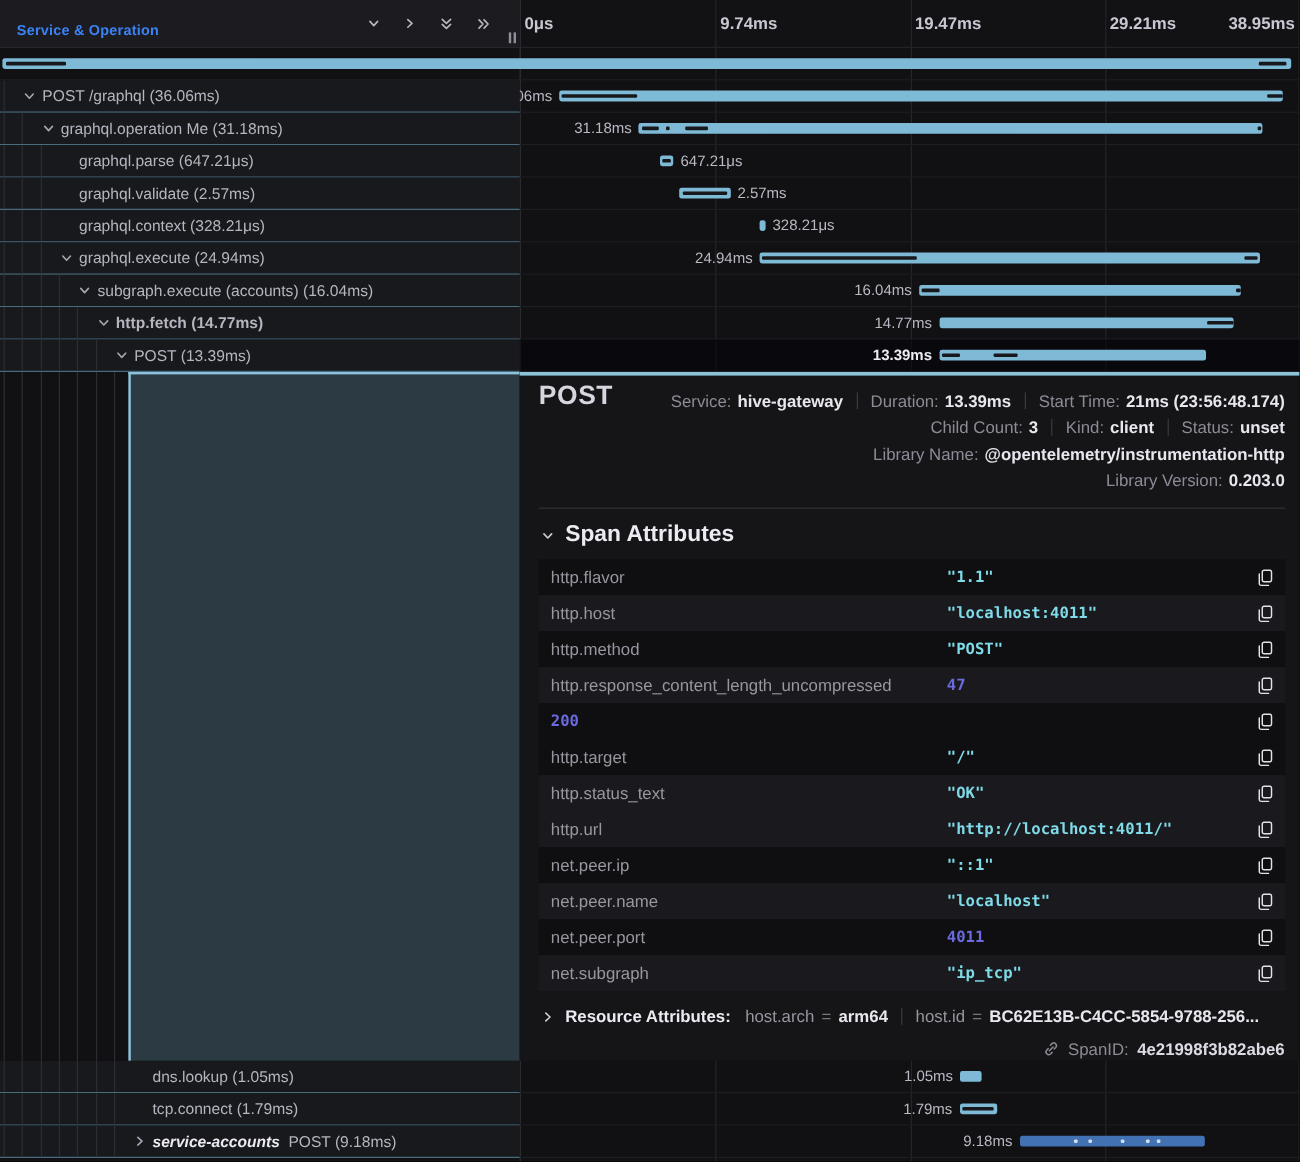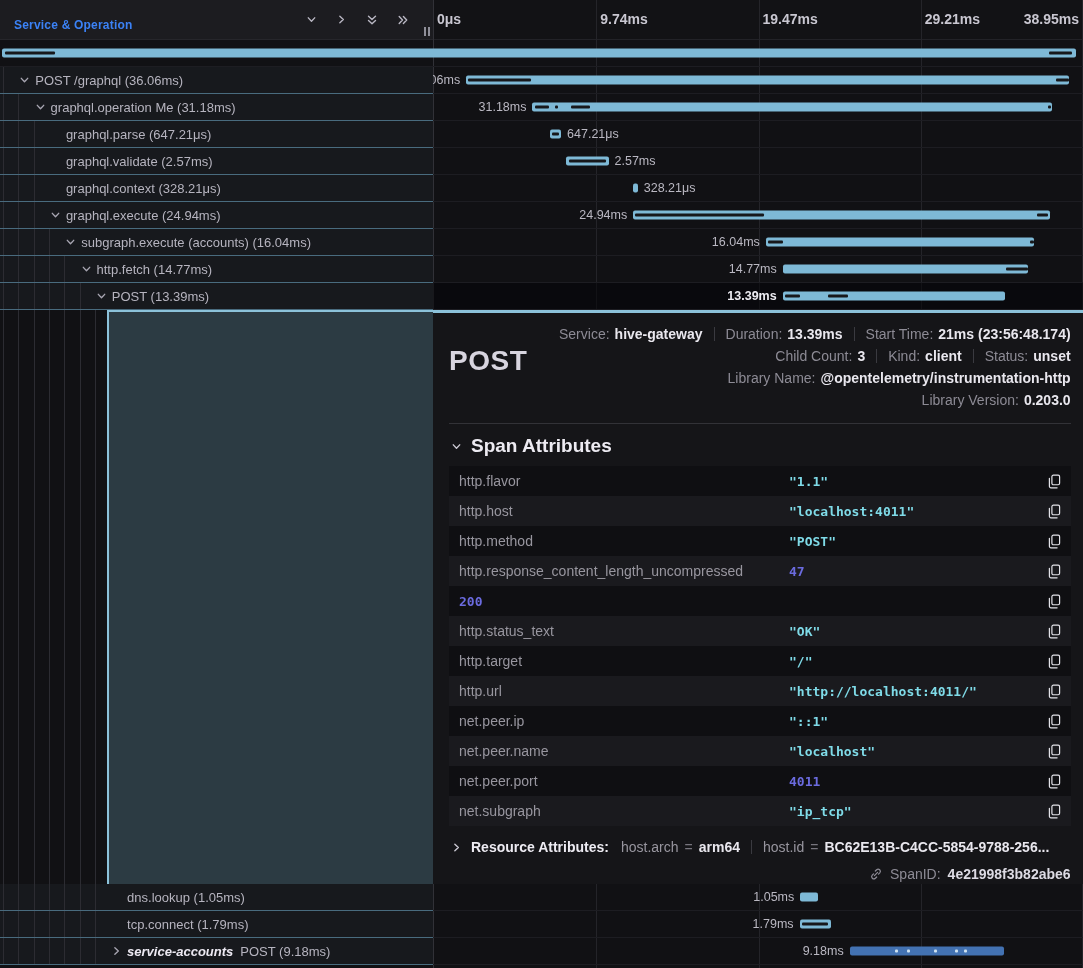--- a/index.html
+++ b/index.html
@@ -48,21 +48,21 @@
   .dur{position:absolute;top:50%;transform:translateY(-50%);font-size:12.5px;color:#bab8c2;white-space:nowrap;}
   .dur.b{font-weight:700;color:#edecf2;}
 
   
   #drow{display:flex;height:574px;}
   .dleft{width:433px;flex:none;position:relative;background:#111114;z-index:7;}
   .drect{position:absolute;left:107px;top:0;right:0;bottom:0;background:#2c3b43;
          border-left:2px solid var(--accent);border-top:2px solid var(--accent);box-sizing:border-box;}
   .dpanel{flex:1;background:#151518;border-top:3px solid var(--accent);box-sizing:border-box;
           position:relative;padding:12px 15px 0 16px;z-index:10;}
-  .dtitle{position:absolute;left:16px;top:32px;font-size:28px;font-weight:600;color:#d8d5df;letter-spacing:.5px;}
+  .dtitle{position:absolute;left:16px;top:4px;font-size:22px;font-weight:600;color:#d8d5df;letter-spacing:.5px;}
   .dhead{margin-left:110px;display:flex;flex-direction:column;align-items:flex-end;gap:4px;font-size:14px;}
   .dline{display:flex;align-items:center;line-height:18px;white-space:nowrap;}
   .dk{color:#8d8b95;margin-right:5px;}
   .dv{color:#e9e7ee;font-weight:700;}
   .vsep{width:1px;height:14px;background:#3a3a40;margin:0 11px;}
   .ddiv{border-top:1px solid #323237;margin-top:14px;}
   .ahead{display:flex;align-items:center;gap:9px;padding:11px 2px 9px;font-size:19px;
          font-weight:700;color:#edebf2;cursor:pointer;}
   .ahead .chv{display:flex;color:#cccad4;}
   .arow{display:flex;align-items:center;height:30px;padding:0 10px;font-size:14px;}
@@ -260,21 +260,21 @@
             <div class="g" style="left: 3px;"></div>
             <div class="g" style="left: 18.3px;"></div>
             <div class="g" style="left: 33.6px;"></div>
             <div class="g" style="left: 48.9px;"></div>
             <div class="g" style="left: 64.2px;"></div>
             <span class="chev" style="left: 80.5px;">
               <svg width="11" height="11" viewBox="0 0 12 12">
                 <path d="M2.5 4.2l3.5 3.8 3.5-3.8" fill="none" stroke="currentColor" stroke-width="1.5" stroke-linecap="round" stroke-linejoin="round"></path>
               </svg>
             </span>
-            <span class="ttxt" style="left: 96.5px;">http.fetch (14.77ms)</span>
+            <span class="ttxt" style="left: 96.5px; font-weight: bold;">http.fetch (14.77ms)</span>
           </div>
           <div class="track">
             <div class="bar" style="left: 53.8%; width: 37.8%;"></div>
             <div class="tk" style="left: 88.1%; width: 3.4%;"></div>
             <span class="dur" style="right: 46.2%; margin-right: 6px;">14.77ms</span>
           </div>
         </div>
         <div class="row sel">
           <div class="tree">
             <div class="g" style="left: 3px;"></div>
@@ -394,33 +394,33 @@
             </div>
             <div class="arow odd">
               <span class="av num">200</span>
               <span class="copy">
                 <svg width="13" height="15" viewBox="0 0 14 16">
                   <rect x="4.2" y="1.2" width="8.3" height="10.3" rx="1.6" fill="none" stroke="currentColor" stroke-width="1.3"></rect>
                   <path d="M9.8 14.8H3.2a1.7 1.7 0 0 1-1.7-1.7V4.6" fill="none" stroke="currentColor" stroke-width="1.3" stroke-linecap="round"></path>
                 </svg>
               </span>
             </div>
+            <div class="arow odd">
+              <span class="ak">http.target</span>
+              <span class="av str">"/"</span>
+              <span class="copy">
+                <svg width="13" height="15" viewBox="0 0 14 16">
+                  <rect x="4.2" y="1.2" width="8.3" height="10.3" rx="1.6" fill="none" stroke="currentColor" stroke-width="1.3"></rect>
+                  <path d="M9.8 14.8H3.2a1.7 1.7 0 0 1-1.7-1.7V4.6" fill="none" stroke="currentColor" stroke-width="1.3" stroke-linecap="round"></path>
+                </svg>
+              </span>
+            </div>
             <div class="arow even">
               <span class="ak">http.status_text</span>
               <span class="av str">"OK"</span>
-              <span class="copy">
-                <svg width="13" height="15" viewBox="0 0 14 16">
-                  <rect x="4.2" y="1.2" width="8.3" height="10.3" rx="1.6" fill="none" stroke="currentColor" stroke-width="1.3"></rect>
-                  <path d="M9.8 14.8H3.2a1.7 1.7 0 0 1-1.7-1.7V4.6" fill="none" stroke="currentColor" stroke-width="1.3" stroke-linecap="round"></path>
-                </svg>
-              </span>
-            </div>
-            <div class="arow odd">
-              <span class="ak">http.target</span>
-              <span class="av str">"/"</span>
               <span class="copy">
                 <svg width="13" height="15" viewBox="0 0 14 16">
                   <rect x="4.2" y="1.2" width="8.3" height="10.3" rx="1.6" fill="none" stroke="currentColor" stroke-width="1.3"></rect>
                   <path d="M9.8 14.8H3.2a1.7 1.7 0 0 1-1.7-1.7V4.6" fill="none" stroke="currentColor" stroke-width="1.3" stroke-linecap="round"></path>
                 </svg>
               </span>
             </div>
             <div class="arow even">
               <span class="ak">http.url</span>
               <span class="av str">"http://localhost:4011/"</span>

